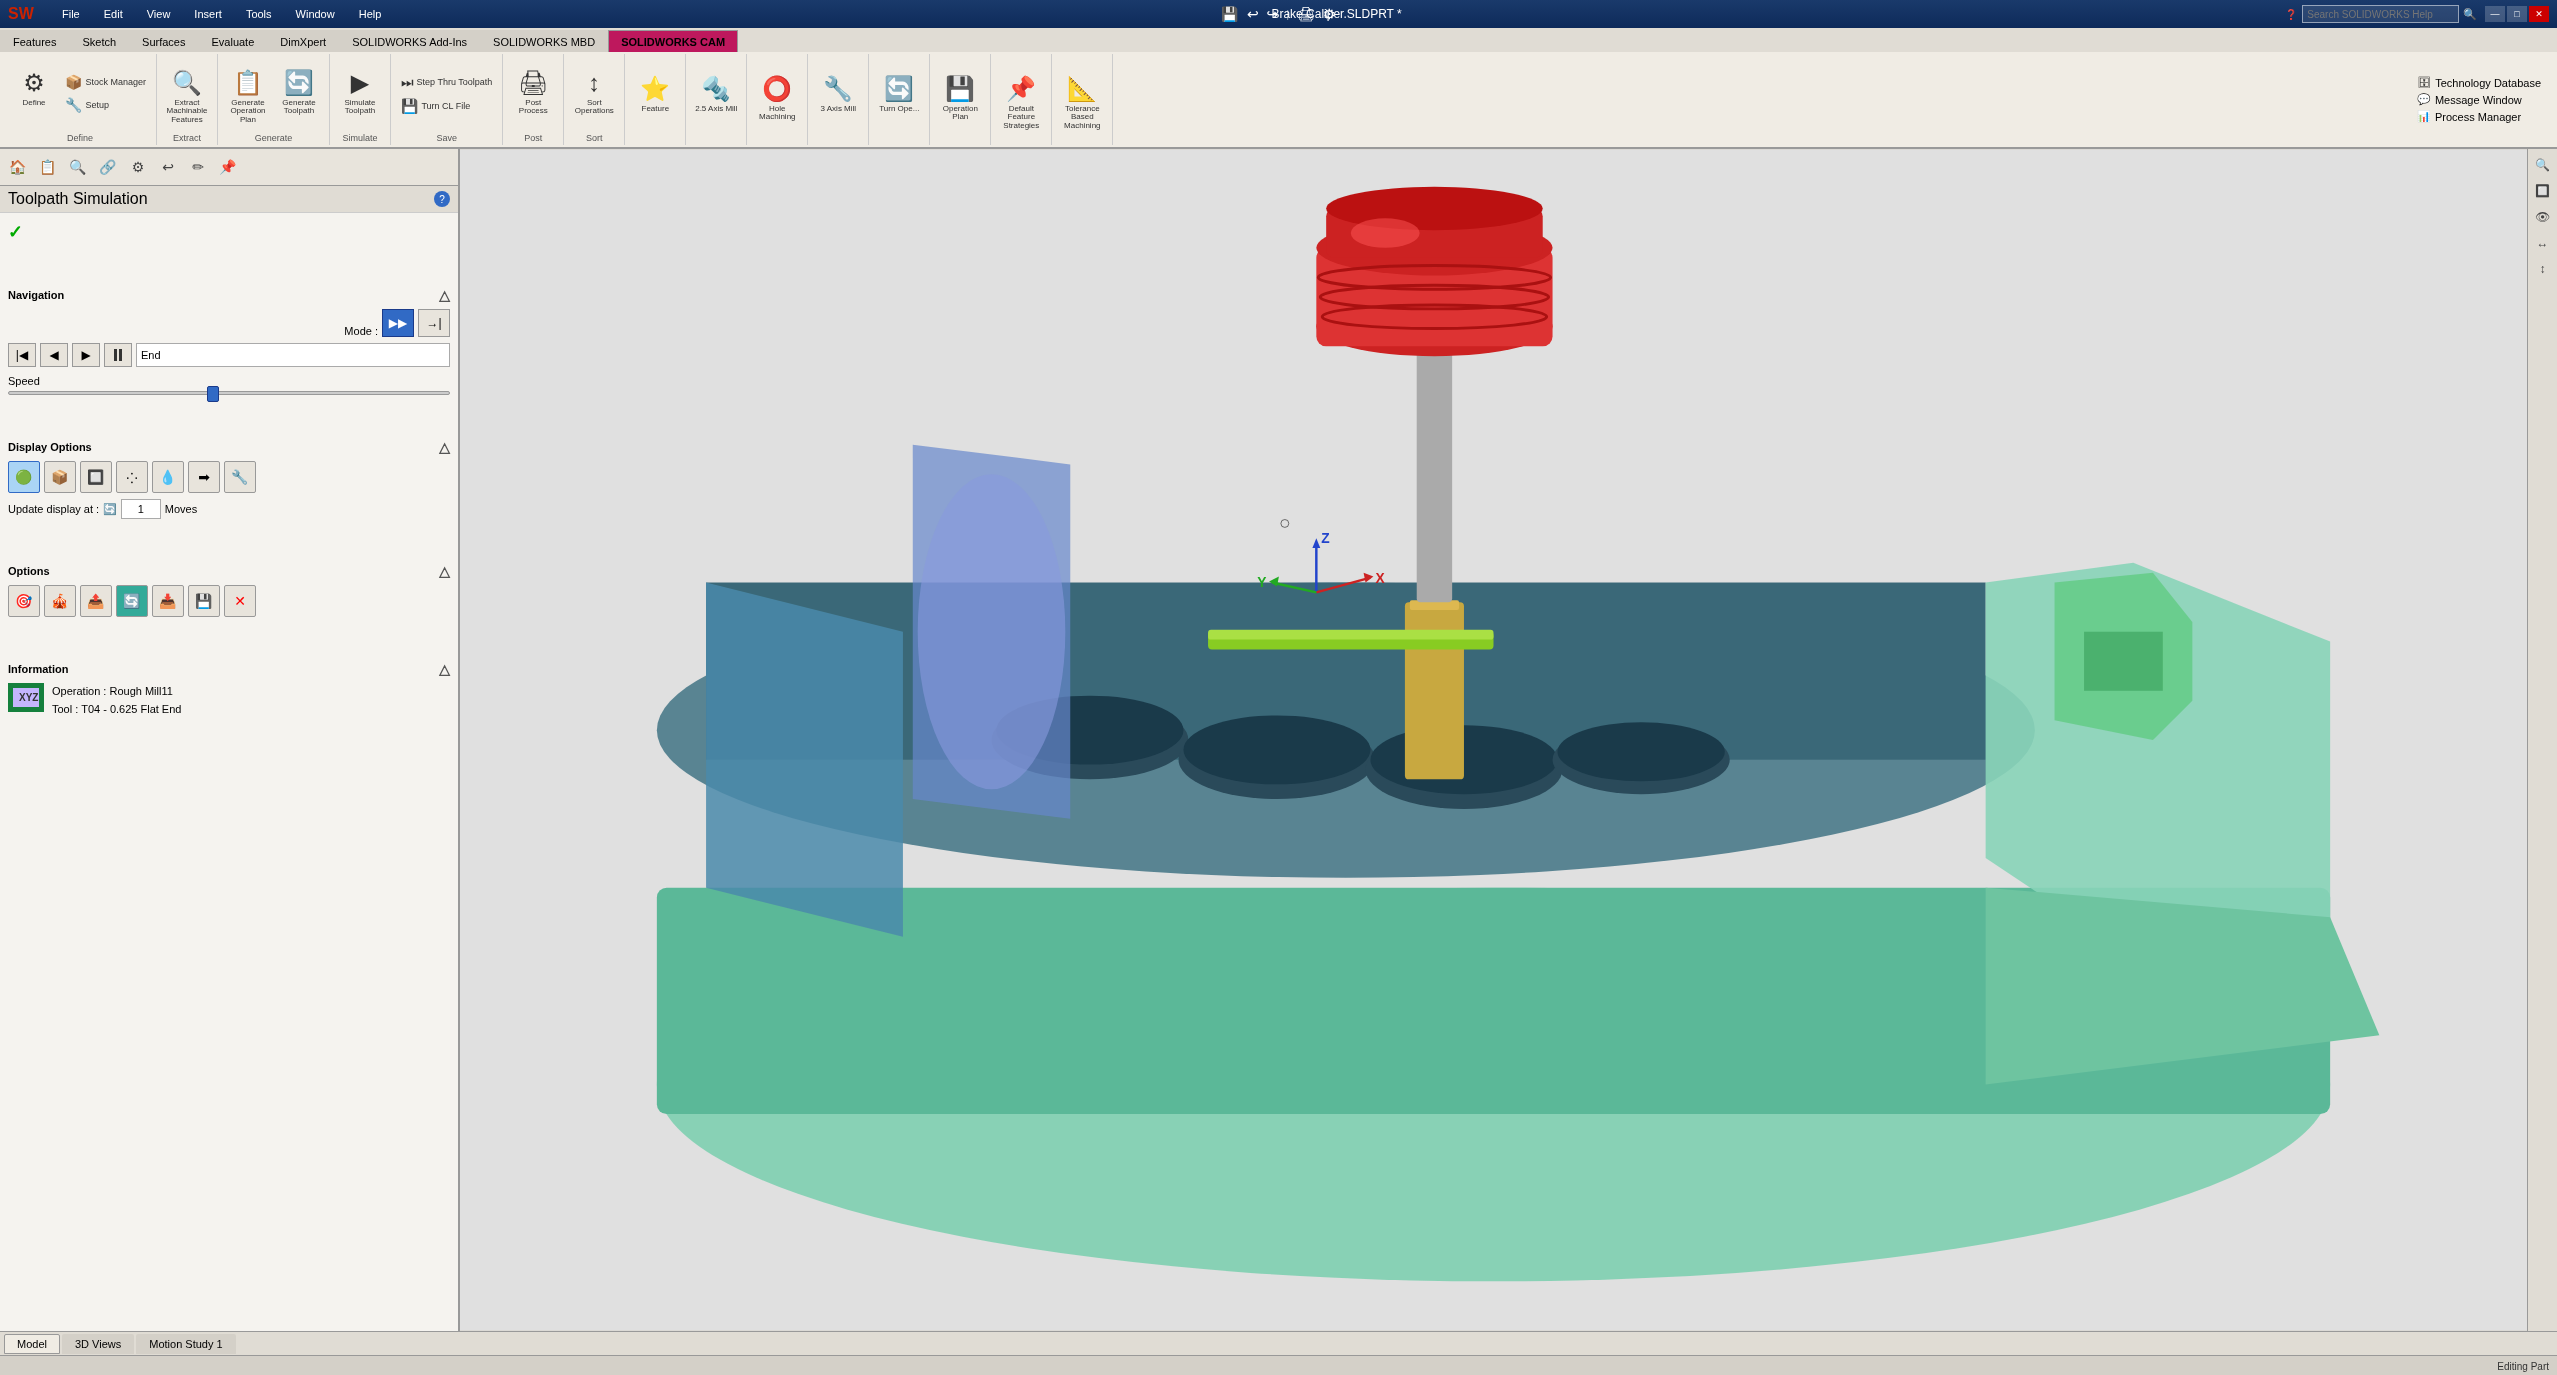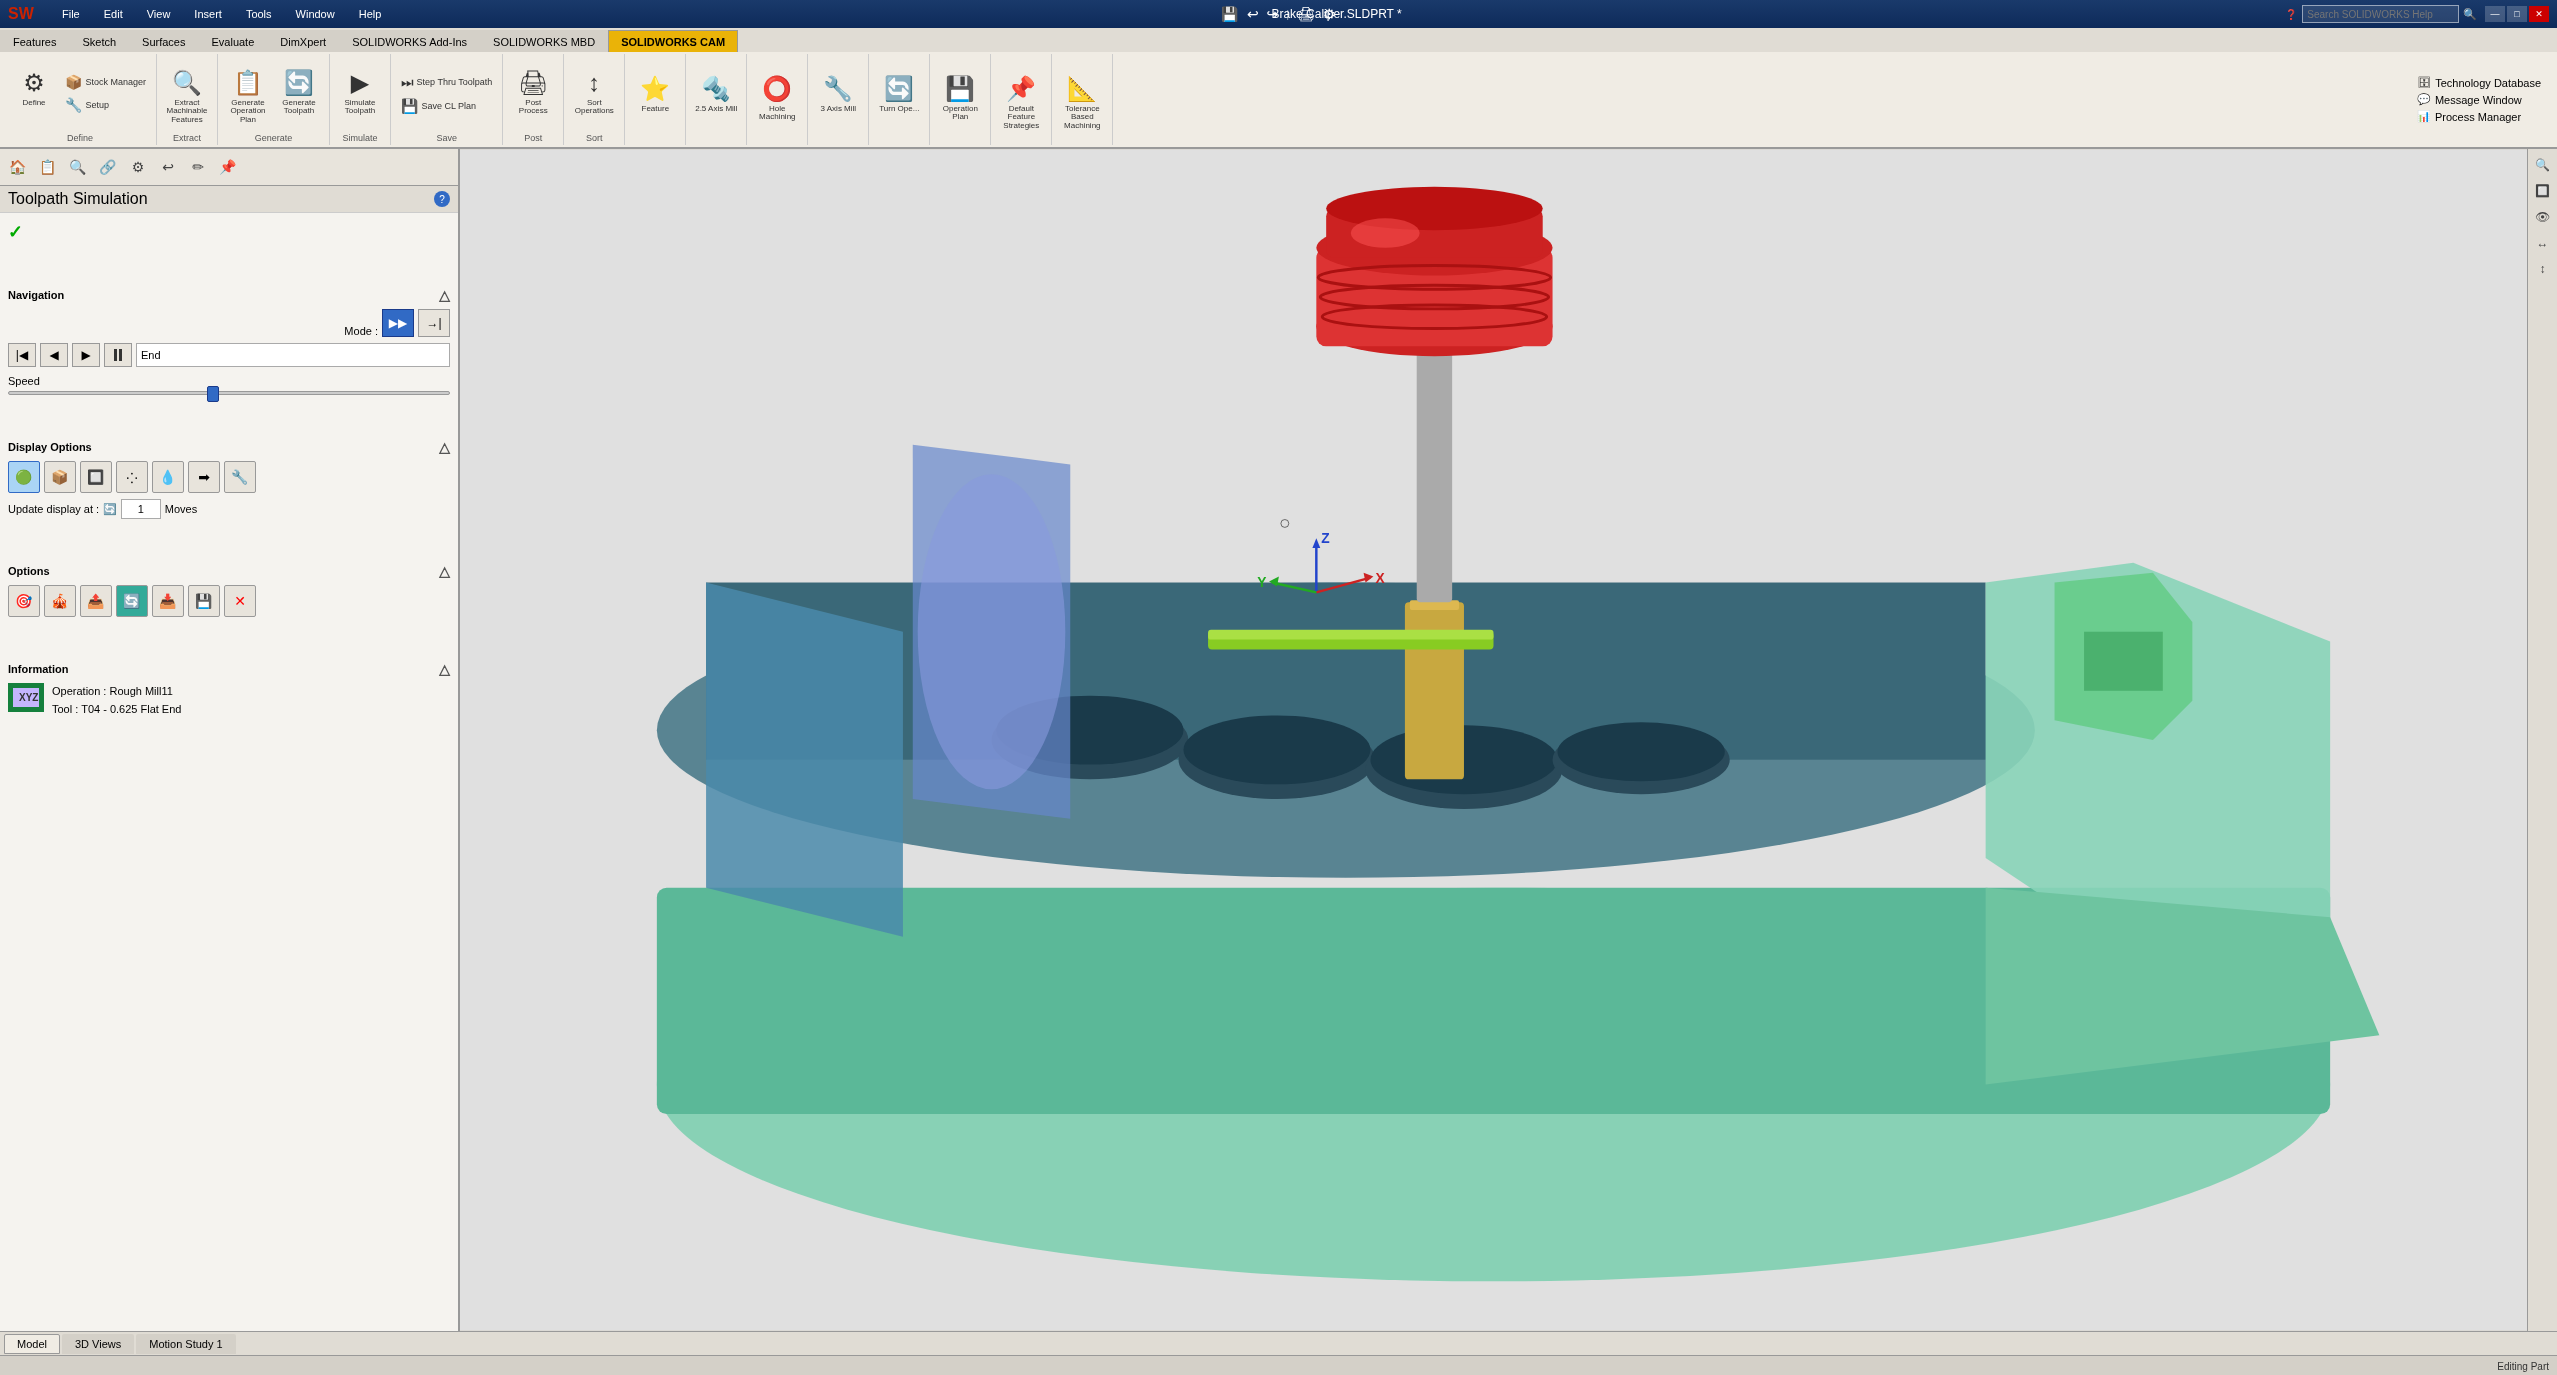--- a/index.html
+++ b/index.html
@@ -40,21 +40,21 @@
       cursor: pointer;
       border: 1px solid transparent;
       border-bottom: none;
       background: #d4d0c8;
       color: #000;
       height: 22px;
       display: flex;
       align-items: center;
     }
     .ribbon-tab.active {
-      background: #eab308;
+      background: #be185d;
       border-color: #999;
       font-weight: bold;
     }
     #ribbon-content {
       display: flex;
       align-items: stretch;
       padding: 2px 4px;
       height: 95px;
       background: #f0ece4;
     }
@@ -565,21 +565,21 @@
 
     <div class="ribbon-group">
       <div class="ribbon-group-icons">
         <div class="ribbon-icon-small-row">
           <div class="ribbon-icon-small">
             <span class="icon-img">⏭</span>
             <span>Step Thru Toolpath</span>
           </div>
           <div class="ribbon-icon-small">
             <span class="icon-img">💾</span>
-            <span>Save CL Plan</span>
+            <span>Turn CL File</span>
           </div>
         </div>
       </div>
       <span class="ribbon-group-label">Save</span>
     </div>
 
     <div class="ribbon-group">
       <div class="ribbon-group-icons">
         <div class="ribbon-icon-large">
           <span class="icon-img">🖨</span>

